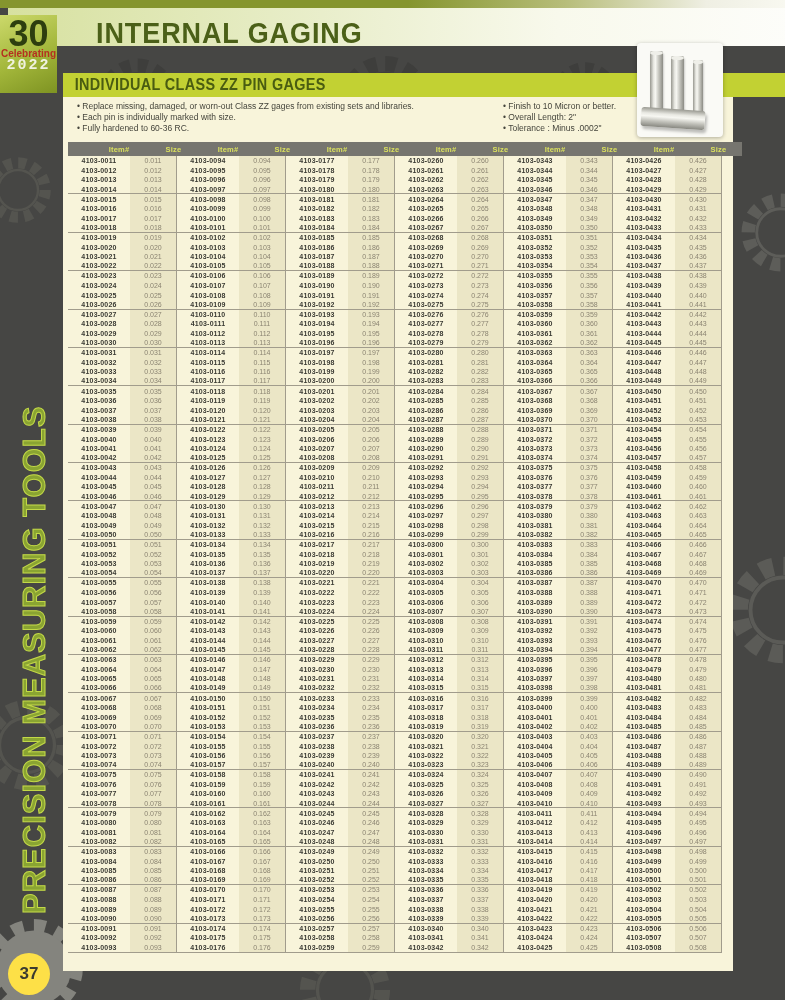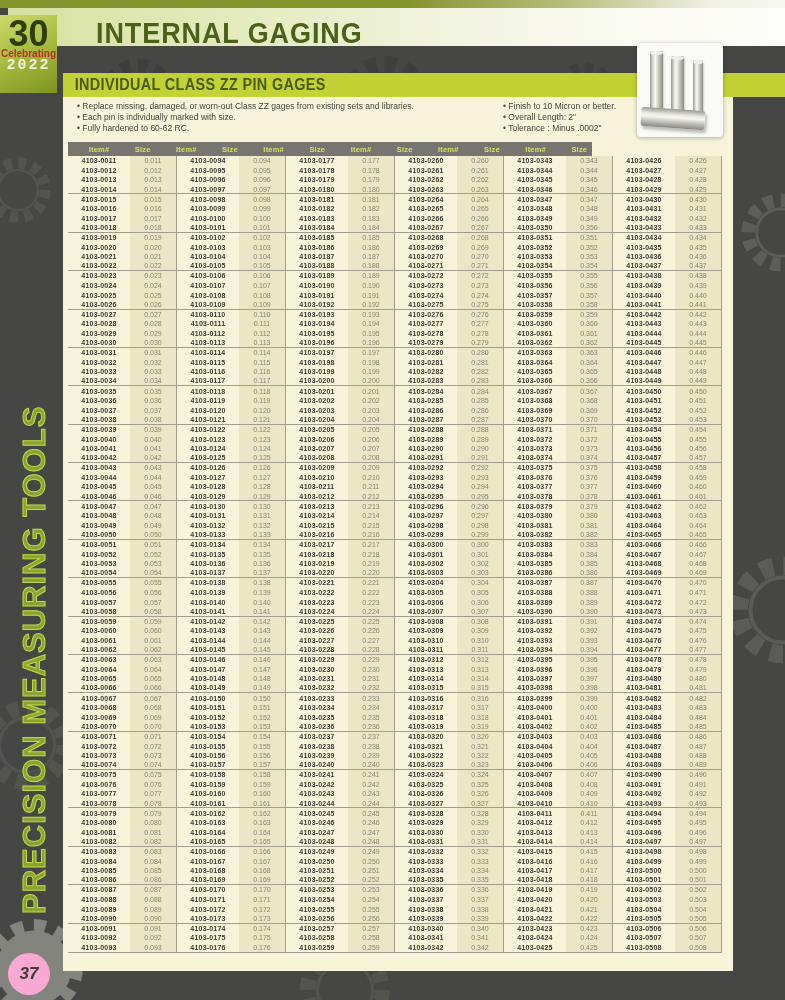--- a/index.html
+++ b/index.html
@@ -33,21 +33,21 @@
   .section-title{display:inline-block;line-height:24px;padding-left:13px;font-size:16px;font-weight:bold;
     color:#495c11;letter-spacing:.4px;transform:scaleX(.9);transform-origin:left center;white-space:nowrap;}
 
   .bullets{position:absolute;margin:0;padding:0;list-style:none;font-size:8.5px;color:#45453c;line-height:10.8px;}
   .bullets li{padding-left:9px;text-indent:-9px;}
   .bullets li::before{content:"\2022  ";color:#45453c;}
   .bullets-left{left:14px;top:28px;width:410px;}
   .bullets-right{left:417px;top:28px;width:205px;margin-left:23px;}
 
   
-  .table-header{position:absolute;left:5px;top:69px;width:524px;height:14px;background:#76756f;display:flex;}
+  .table-header{position:absolute;left:5px;top:69px;width:654px;height:14px;background:#76756f;display:flex;padding-left:20px;}
   .hgroup{width:109px;box-sizing:border-box;display:grid;grid-template-columns:62px 1fr;}
   .hcell{display:flex;align-items:center;justify-content:center;font-size:7.5px;font-weight:bold;
     color:#dbe15e;letter-spacing:.2px;}
   .table-body{position:absolute;left:5px;top:83px;width:654px;height:797px;display:flex;
     border-bottom:1px solid #a19c8c;box-sizing:border-box;overflow:hidden;}
   .tgroup{width:109px;box-sizing:border-box;border-right:1px solid #a19c8c;display:grid;
     grid-template-columns:62px 1fr;grid-auto-rows:9.6px;}
   .cell{display:flex;align-items:center;justify-content:center;font-size:7px;box-sizing:border-box;}
   .item{font-weight:bold;color:#3a3a33;letter-spacing:.2px;}
   .size{background:#ebe6c6;color:#8b8472;}
@@ -69,22 +69,22 @@
     box-shadow:2px 3px 3px rgba(0,0,0,.25);}
 
   
   .sidebar-text{position:absolute;left:17px;top:412px;height:502px;z-index:1;
     writing-mode:vertical-rl;transform:rotate(180deg);white-space:nowrap;
     font-size:31px;font-weight:bold;letter-spacing:1px;
     color:#8aa432;-webkit-text-stroke:1px #c3d947;}
 
   
   .page-badge{position:absolute;left:8px;top:953px;width:42px;height:42px;border-radius:50%;
-    background:#f9a8d4;z-index:3;display:flex;align-items:center;justify-content:center;
-    font-size:17px;font-weight:bold;color:#3b3b30;font-style:italic;}
+    background:#fde047;z-index:3;display:flex;align-items:center;justify-content:center;
+    font-size:17px;font-weight:bold;color:#3b3b30;}
 </style>
 </head>
 <body>
 
 <div>
 
   <svg class="gear" style="left:90px;top:50px;width:95px;height:95px" viewBox="0 0 100 100">
     <circle cx="50" cy="50" r="34" fill="none" stroke="#3e3e3c" stroke-width="14" stroke-dasharray="10 7.8"></circle>
     <circle cx="50" cy="50" r="25" fill="none" stroke="#3e3e3c" stroke-width="3"></circle>
   </svg>
@@ -132,21 +132,21 @@
     <span class="badge-year">2022</span>
   </div>
 
   <div class="panel">
     <div class="section-bar">
       <span class="section-title">INDIVIDUAL CLASS ZZ PIN GAGES</span>
     </div>
     <ul class="bullets bullets-left">
         <li>Replace missing, damaged, or worn-out Class ZZ gages from existing sets and libraries.</li>
         <li>Each pin is individually marked with size.</li>
-        <li>Fully hardened to 60-62 RC.</li>
+        <li>Fully hardened to 60-36 RC.</li>
       </ul>
     <ul class="bullets bullets-right">
         <li>Finish to 10 Micron or better.</li>
         <li>Overall Length: 2"</li>
         <li>Tolerance : Minus .0002"</li>
       </ul>
     <div class="table-header" id="tableHeader">
         <div class="hgroup">
           <div class="hcell">Item#</div>
           <div class="hcell">Size</div>

